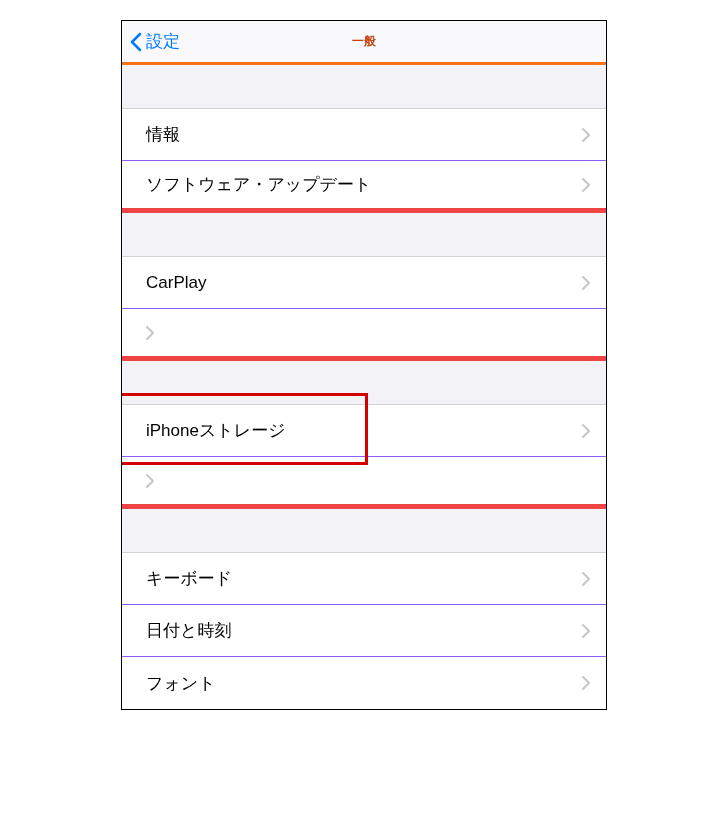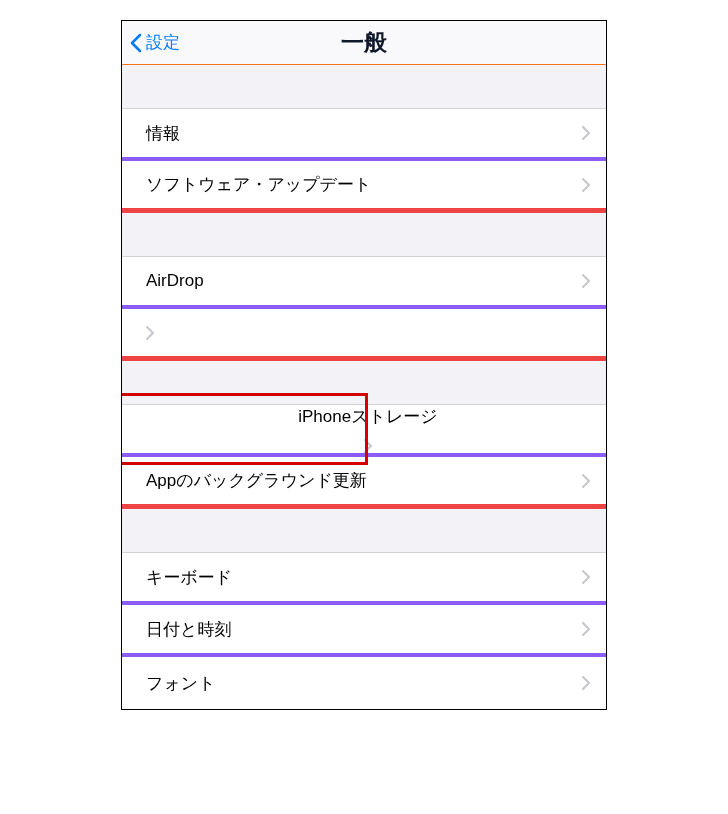--- a/index.html
+++ b/index.html
@@ -16,21 +16,21 @@
     }
     .phone-frame {
       width: 486px;
       border: 1px solid #000;
       background: #f2f2f7;
       overflow: hidden;
     }
     .nav-bar {
       height: 44px;
       background: #f9f9fb;
-      border-bottom: 1px solid #f97316;
+      border-bottom: 3px solid #f97316;
       display: flex;
       align-items: center;
       position: relative;
     }
     .back-button {
       display: flex;
       align-items: center;
       color: #007aff;
       padding-left: 8px;
       font-size: 17px;
@@ -38,43 +38,43 @@
     }
     .back-chevron {
       width: 12px;
       height: 20px;
       margin-right: 4px;
     }
     .nav-title {
       position: absolute;
       left: 50%;
       transform: translateX(-50%);
-      font-size: 23px;
+      font-size: 12px;
       font-weight: 600;
-      color: #0f172a;
+      color: #c2410c;
     }
     .section-gap {
       height: 44px;
       background: #f2f2f7;
       border-bottom: 1px solid #d1d1d6;
     }
     .section-gap.first {
       border-top: none;
     }
     .list-group {
       background: #fff;
     }
     .list-row {
       height: 52px;
       background: #fff;
       display: flex;
       align-items: center;
       justify-content: space-between;
       padding: 0 16px 0 24px;
-      border-bottom: 4px solid #8b5cf6;
+      border-bottom: 1px solid #8b5cf6;
       cursor: pointer;
       position: relative;
     }
     .list-row:last-child {
       border-bottom: 5px solid #ef4444;
     }
     .list-row .label {
       font-size: 17px;
       color: #000;
     }
@@ -118,44 +118,43 @@
       <svg class="chevron" viewBox="0 0 8 14" fill="none">
         <path d="M1 1 L7 7 L1 13" stroke="#c7c7cc" stroke-width="2" stroke-linecap="round" stroke-linejoin="round"></path>
       </svg>
     </div>
   </div>
 
   <div class="section-gap"></div>
 
   <div class="list-group">
     <div class="list-row">
-      <span class="label">AirDrop</span>
+      <span class="label">CarPlay</span>
       <svg class="chevron" viewBox="0 0 8 14" fill="none">
         <path d="M1 1 L7 7 L1 13" stroke="#c7c7cc" stroke-width="2" stroke-linecap="round" stroke-linejoin="round"></path>
       </svg>
     </div>
     <div class="list-row">
       <svg class="chevron" viewBox="0 0 8 14" fill="none">
         <path d="M1 1 L7 7 L1 13" stroke="#c7c7cc" stroke-width="2" stroke-linecap="round" stroke-linejoin="round"></path>
       </svg>
     </div>
   </div>
 
   <div class="section-gap"></div>
 
   <div class="list-group" style="position: relative;">
-    <div class="list-row" style="position: relative; flex-direction: column;">
+    <div class="list-row" style="position: relative;">
       <span class="label">iPhoneストレージ</span>
       <svg class="chevron" viewBox="0 0 8 14" fill="none">
         <path d="M1 1 L7 7 L1 13" stroke="#c7c7cc" stroke-width="2" stroke-linecap="round" stroke-linejoin="round"></path>
       </svg>
       <div class="highlight-box" style="left:-26px; top:-12px; width:272px; height:72px;"></div>
     </div>
     <div class="list-row">
-      <span class="label">Appのバックグラウンド更新</span>
       <svg class="chevron" viewBox="0 0 8 14" fill="none">
         <path d="M1 1 L7 7 L1 13" stroke="#c7c7cc" stroke-width="2" stroke-linecap="round" stroke-linejoin="round"></path>
       </svg>
     </div>
   </div>
 
   <div class="section-gap"></div>
 
   <div class="list-group">
     <div class="list-row">

